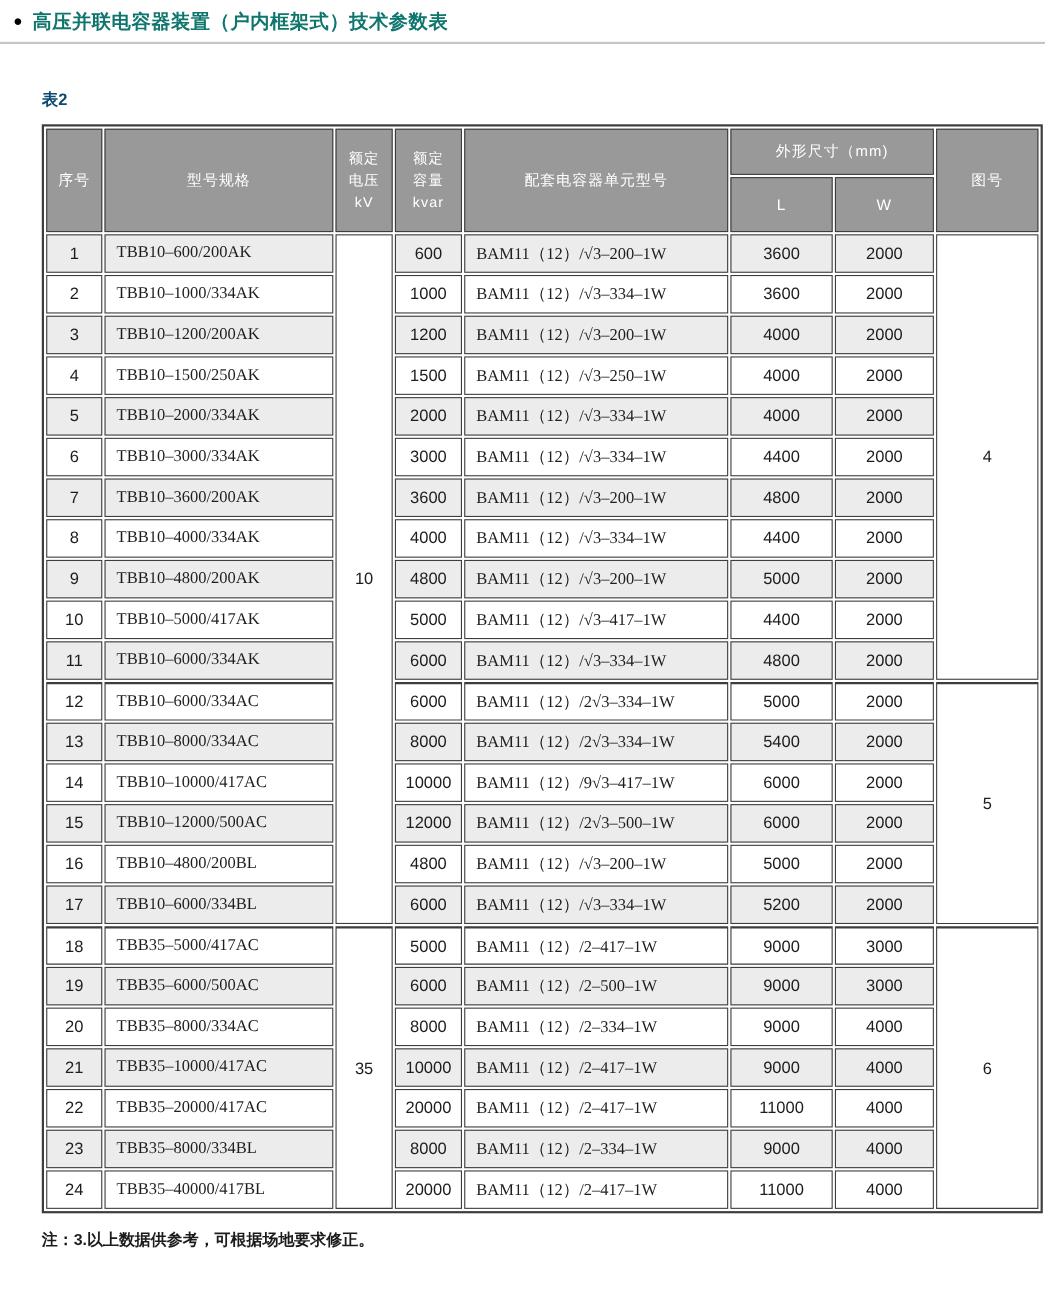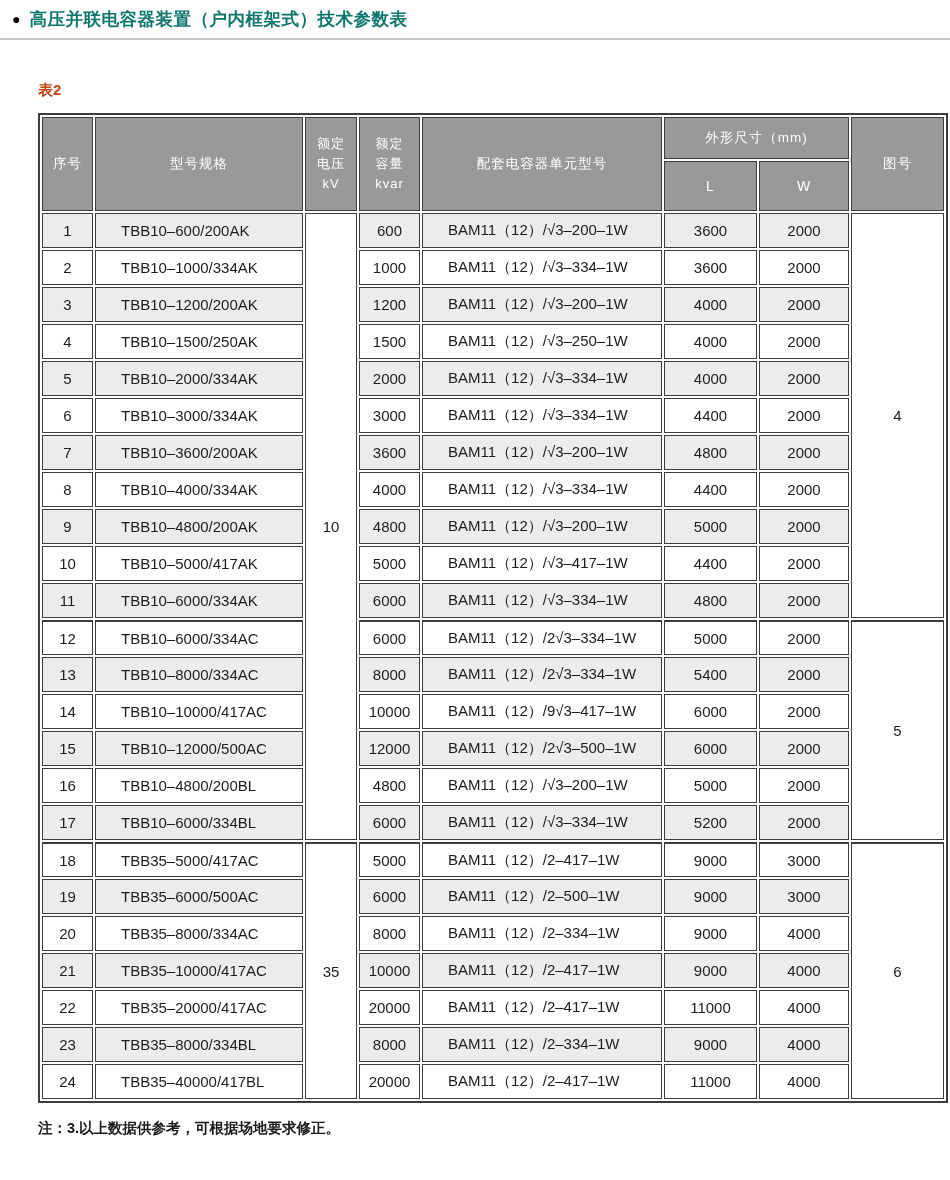--- a/index.html
+++ b/index.html
@@ -6,42 +6,42 @@
   body{
     width:950px;height:1180px;background:#ffffff;
     font-family:"Liberation Sans","DejaVu Sans",sans-serif;
     color:#1d1d1d;position:relative;
   }
   
   .page-header{display:flex;align-items:center;gap:9px;padding:7px 12px 0 12px;}
   .bullet{font-size:14px;color:#000;line-height:1;}
   .page-title{font-size:17.5px;font-weight:bold;color:#0f766e;letter-spacing:0.5px;}
   .title-rule{height:2px;background:#c6c6c6;margin-top:7px;width:100%;}
-  .table-label{margin:41px 0 0 38px;font-size:15px;font-weight:bold;color:#c2410c;}
+  .table-label{margin:41px 0 0 38px;font-size:15px;font-weight:bold;color:#0c4a6e;}
 
   
   table{
     margin:13px 0 0 38px;width:910px;table-layout:fixed;
     border-collapse:separate;border-spacing:2px;
     border:2px solid #3d3d3d;background:#ffffff;
   }
   th,td{border:1px solid #3d3d3d;box-sizing:border-box;overflow:hidden;}
   th{
     background:#999999;color:#ffffff;font-weight:normal;
     font-size:13.5px;text-align:center;letter-spacing:1px;
   }
   thead tr:first-child th{height:42px;margin-top:32px;}
   thead tr:last-child th{height:50px;font-size:14px;}
   th.stack{letter-spacing:1px;line-height:20px;font-size:13px;}
   td{
     height:35px;font-size:15px;text-align:center;
     color:#1d1d1d;background:#ffffff;
   }
   tbody tr:nth-child(odd) td.rc{background:#ececec;}
-  td.lft{text-align:left;padding-left:25px;}
+  td.lft{text-align:left;padding-left:10px;font-family:Liberation Serif, serif;}
   td.mc{background:#ffffff;font-size:15px;}
   tr.gs td{border-top-width:2px;margin-left:23px;}
 
   
   .notes{
     display:flex;margin:14px 0 0 38px;
     font-size:14.5px;font-weight:600;color:#1b1b1b;line-height:23px;
   }
   .notes-prefix{white-space:nowrap;}
   .note-line{white-space:nowrap;}

